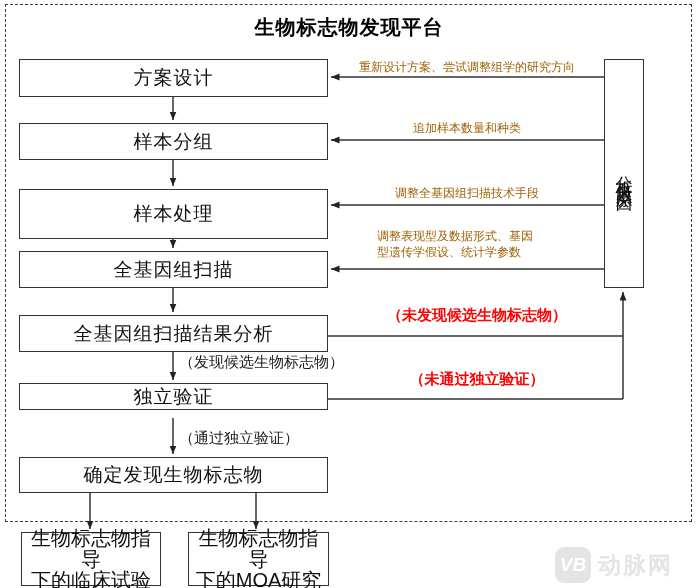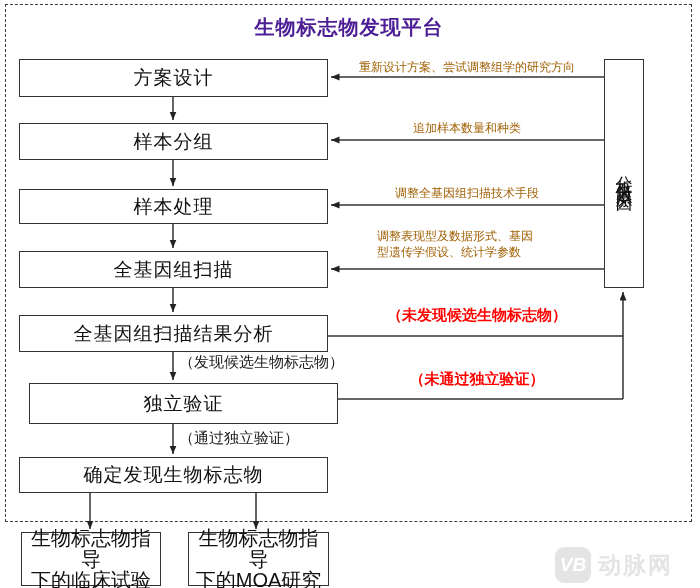--- a/index.html
+++ b/index.html
@@ -6,33 +6,33 @@
   .canvas{
     position:relative;width:700px;height:588px;background:#ffffff;overflow:hidden;
     font-family:"Liberation Sans","DejaVu Sans",sans-serif;color:#1a1a1a;
   }
   .dashed-frame{
     position:absolute;left:5px;top:4px;width:687px;height:518px;
     border:1.6px dashed #3c3c3c;box-sizing:border-box;background:transparent;
   }
   .title{
     position:absolute;left:5px;top:14px;width:688px;text-align:center;
-    font-size:20px;font-weight:bold;letter-spacing:1px;color:#4c1d95;
+    font-size:20px;font-weight:bold;letter-spacing:1px;color:#000000;
   }
   .box{
     position:absolute;background:#fff;border:1.6px solid #333;box-sizing:border-box;
     display:flex;align-items:center;justify-content:center;text-align:center;
   }
   .step{left:19px;width:309px;font-size:19px;letter-spacing:1px;color:#111;}
   .b1{top:59px;height:38px;}
   .b2{top:123px;height:37px;}
-  .b3{top:189px;height:35px;}
+  .b3{top:189px;height:50px;}
   .b4{top:251px;height:37px;}
   .b5{top:315px;height:37px;}
-  .b6{top:383px;height:41px;margin-left:10px;}
+  .b6{top:383px;height:27px;}
   .b7{top:457px;height:36px;}
   .failure-box{
     left:604px;top:59px;width:40px;height:229px;font-size:17px;color:#111;
     writing-mode:vertical-rl;text-orientation:upright;letter-spacing:4px;
   }
   .output{top:532px;height:54px;font-size:20px;line-height:21px;white-space:pre-line;color:#111;}
   .out-left{left:21px;width:140px;}
   .out-right{left:188px;width:141px;}
   .connectors{position:absolute;left:0;top:0;width:700px;height:588px;}
   .remedy{

